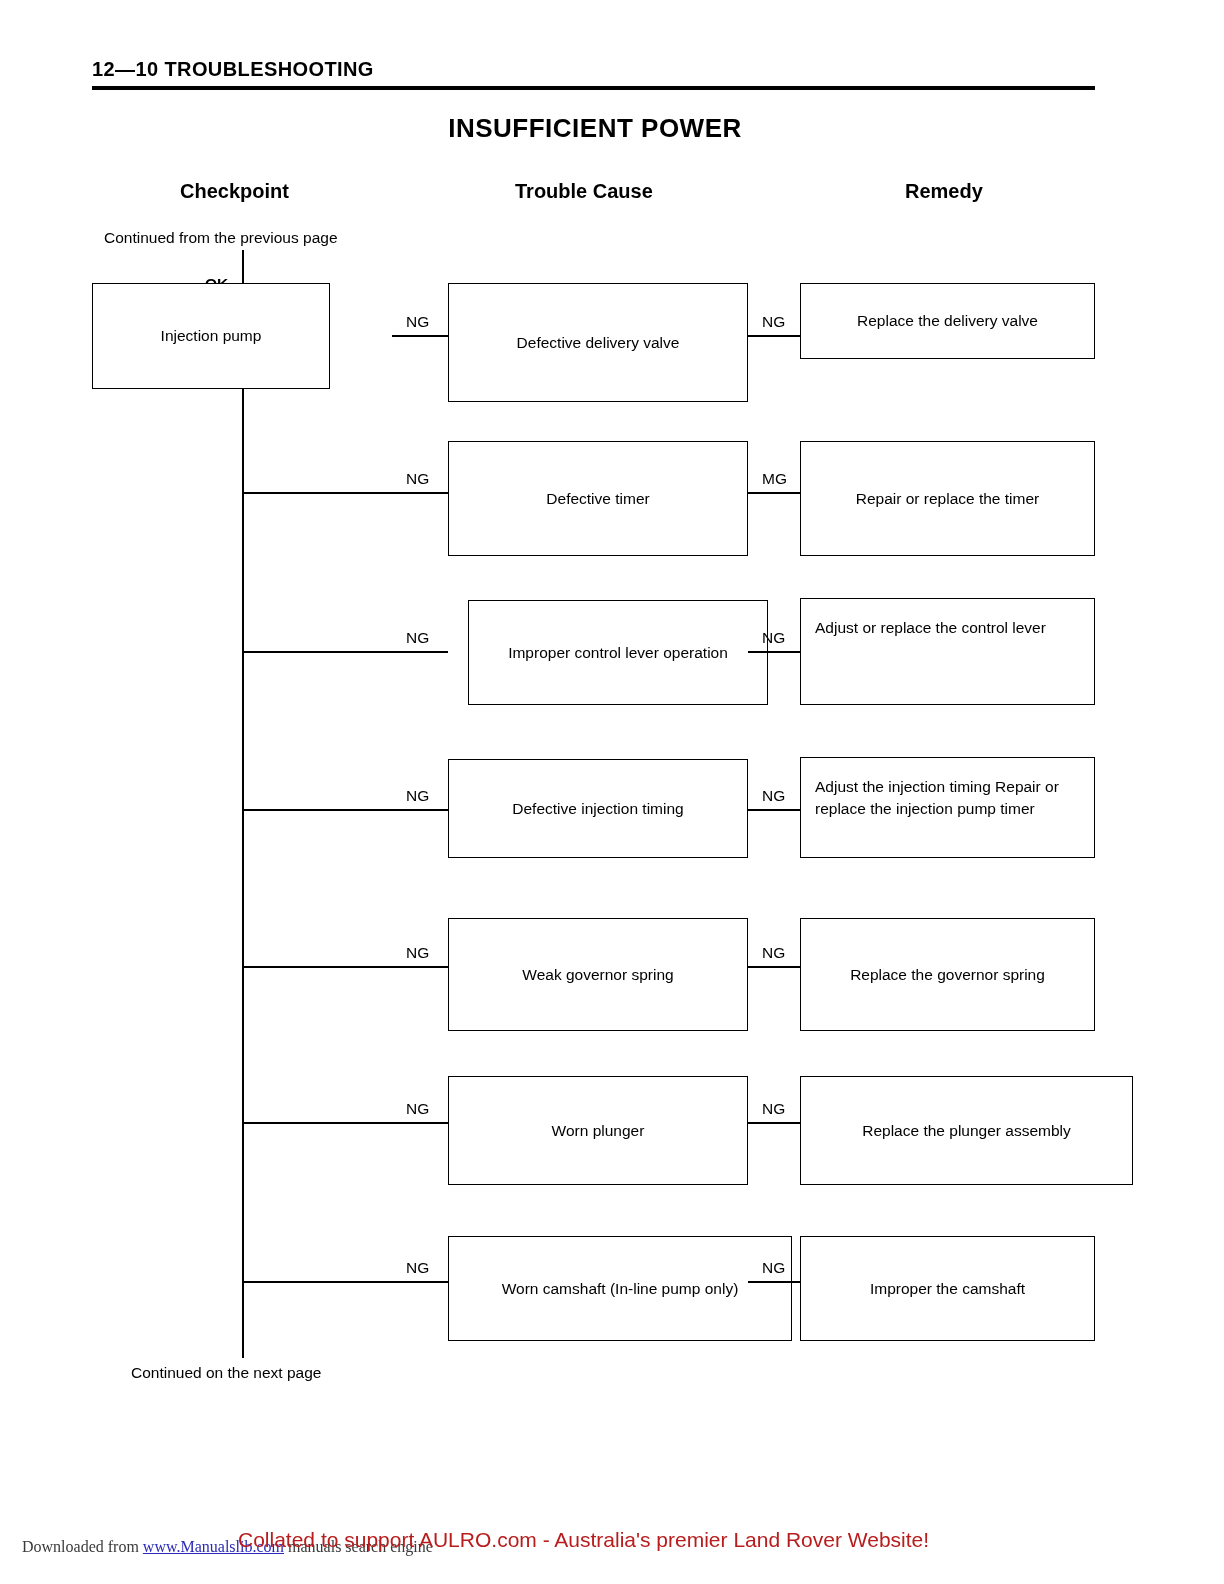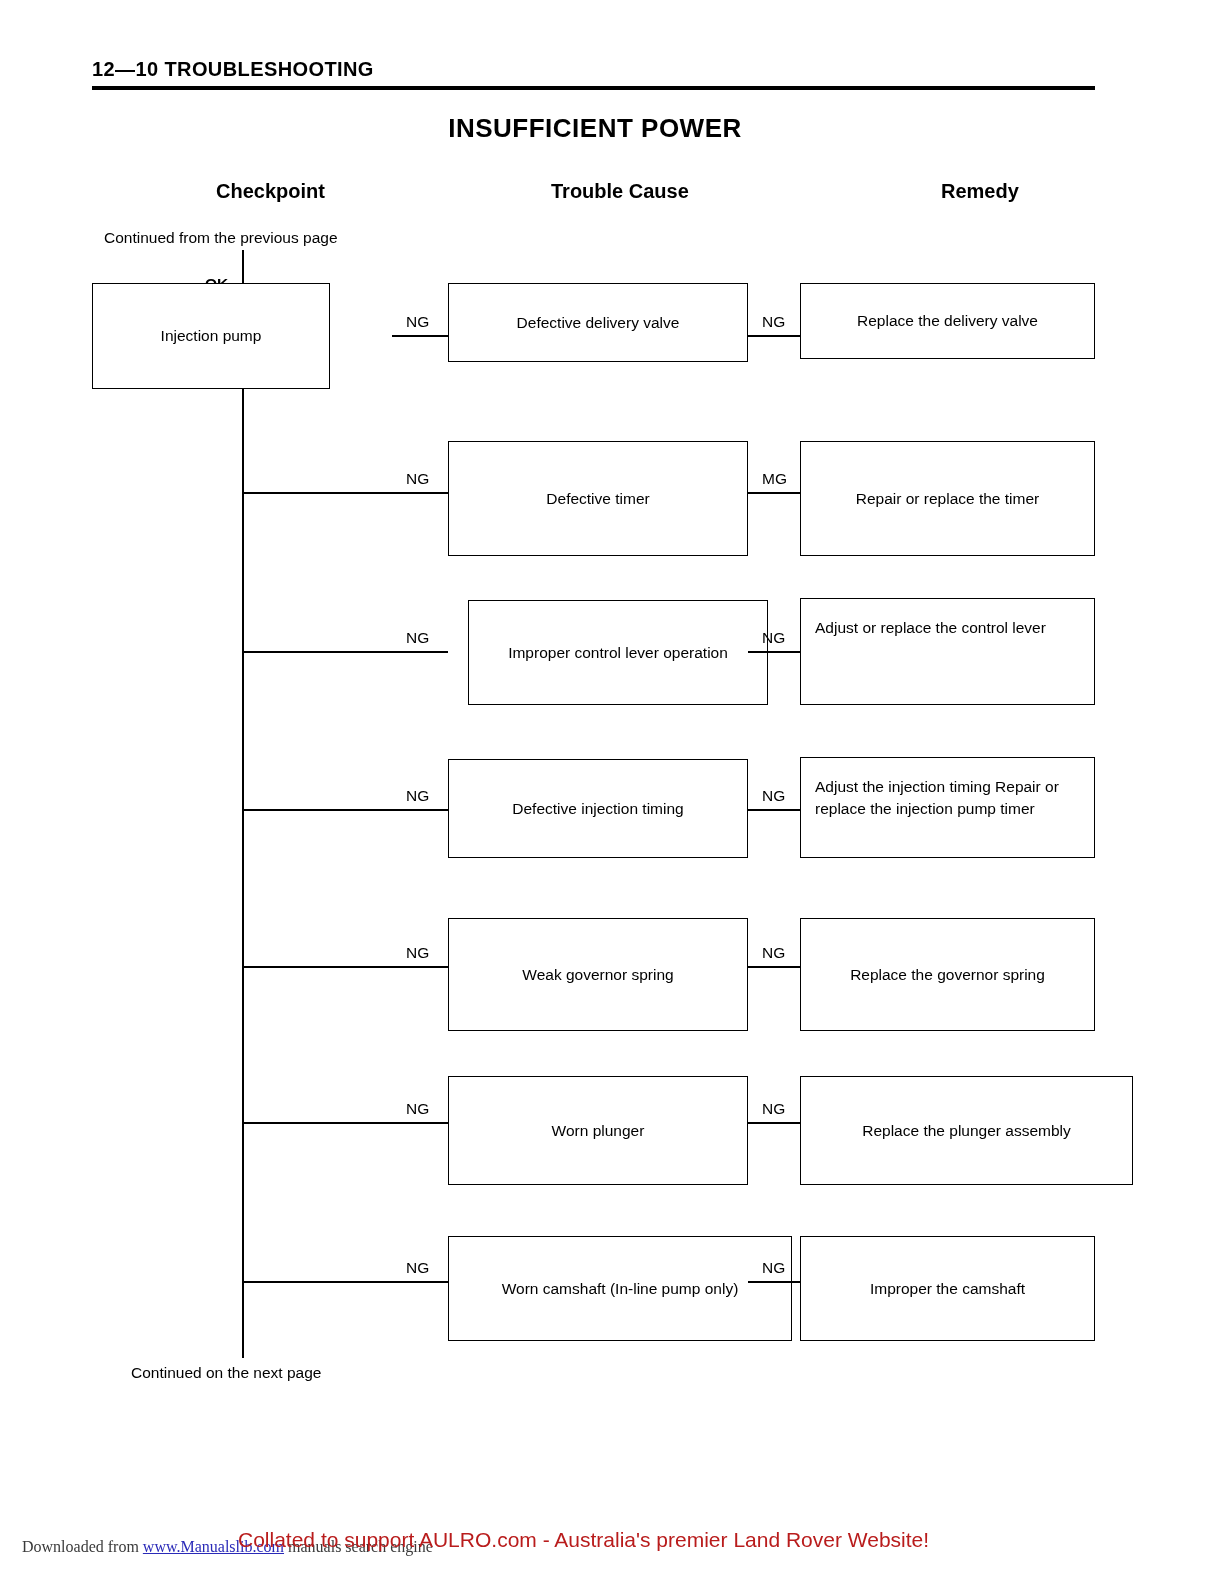--- a/index.html
+++ b/index.html
@@ -51,21 +51,20 @@
     letter-spacing: 0.5px;
   }
 
   
   .col-head {
     position: absolute;
     top: 180px;
     font-size: 20px;
     font-weight: bold;
     white-space: nowrap;
-    margin-left: 36px;
   }
   .col-head.c1 { left: 180px; }
   .col-head.c2 { left: 515px; }
   .col-head.c3 { left: 905px; }
 
   
   .note {
     position: absolute;
     font-size: 15.5px;
     white-space: nowrap;
@@ -168,21 +167,21 @@
 <div class="vline" style="left:242px; top:250px; height:34px;"></div>
 
 <div class="box center" style="left:92px; top:283px; width:238px; height:106px;">
   <div class="box-text">Injection pump</div>
 </div>
 
 <div class="vline" style="left:242px; top:389px; height:969px;"></div>
 
 <div class="hline" style="left:392px; top:335px; width:56px;"></div>
 <div class="edge-label" style="left:406px; top:313px;">NG</div>
-<div class="box center" style="left:448px; top:283px; width:300px; height:79px;">
+<div class="box center" style="left:448px; top:283px; width:300px; height:119px;">
   <div class="box-text">Defective delivery valve</div>
 </div>
 <div class="hline" style="left:748px; top:335px; width:52px;"></div>
 <div class="edge-label" style="left:762px; top:313px;">NG</div>
 <div class="box center" style="left:800px; top:283px; width:295px; height:76px;">
   <div class="box-text">Replace the delivery valve</div>
 </div>
 
 <div class="hline" style="left:242px; top:492px; width:206px;"></div>
 <div class="edge-label" style="left:406px; top:470px;">NG</div>

